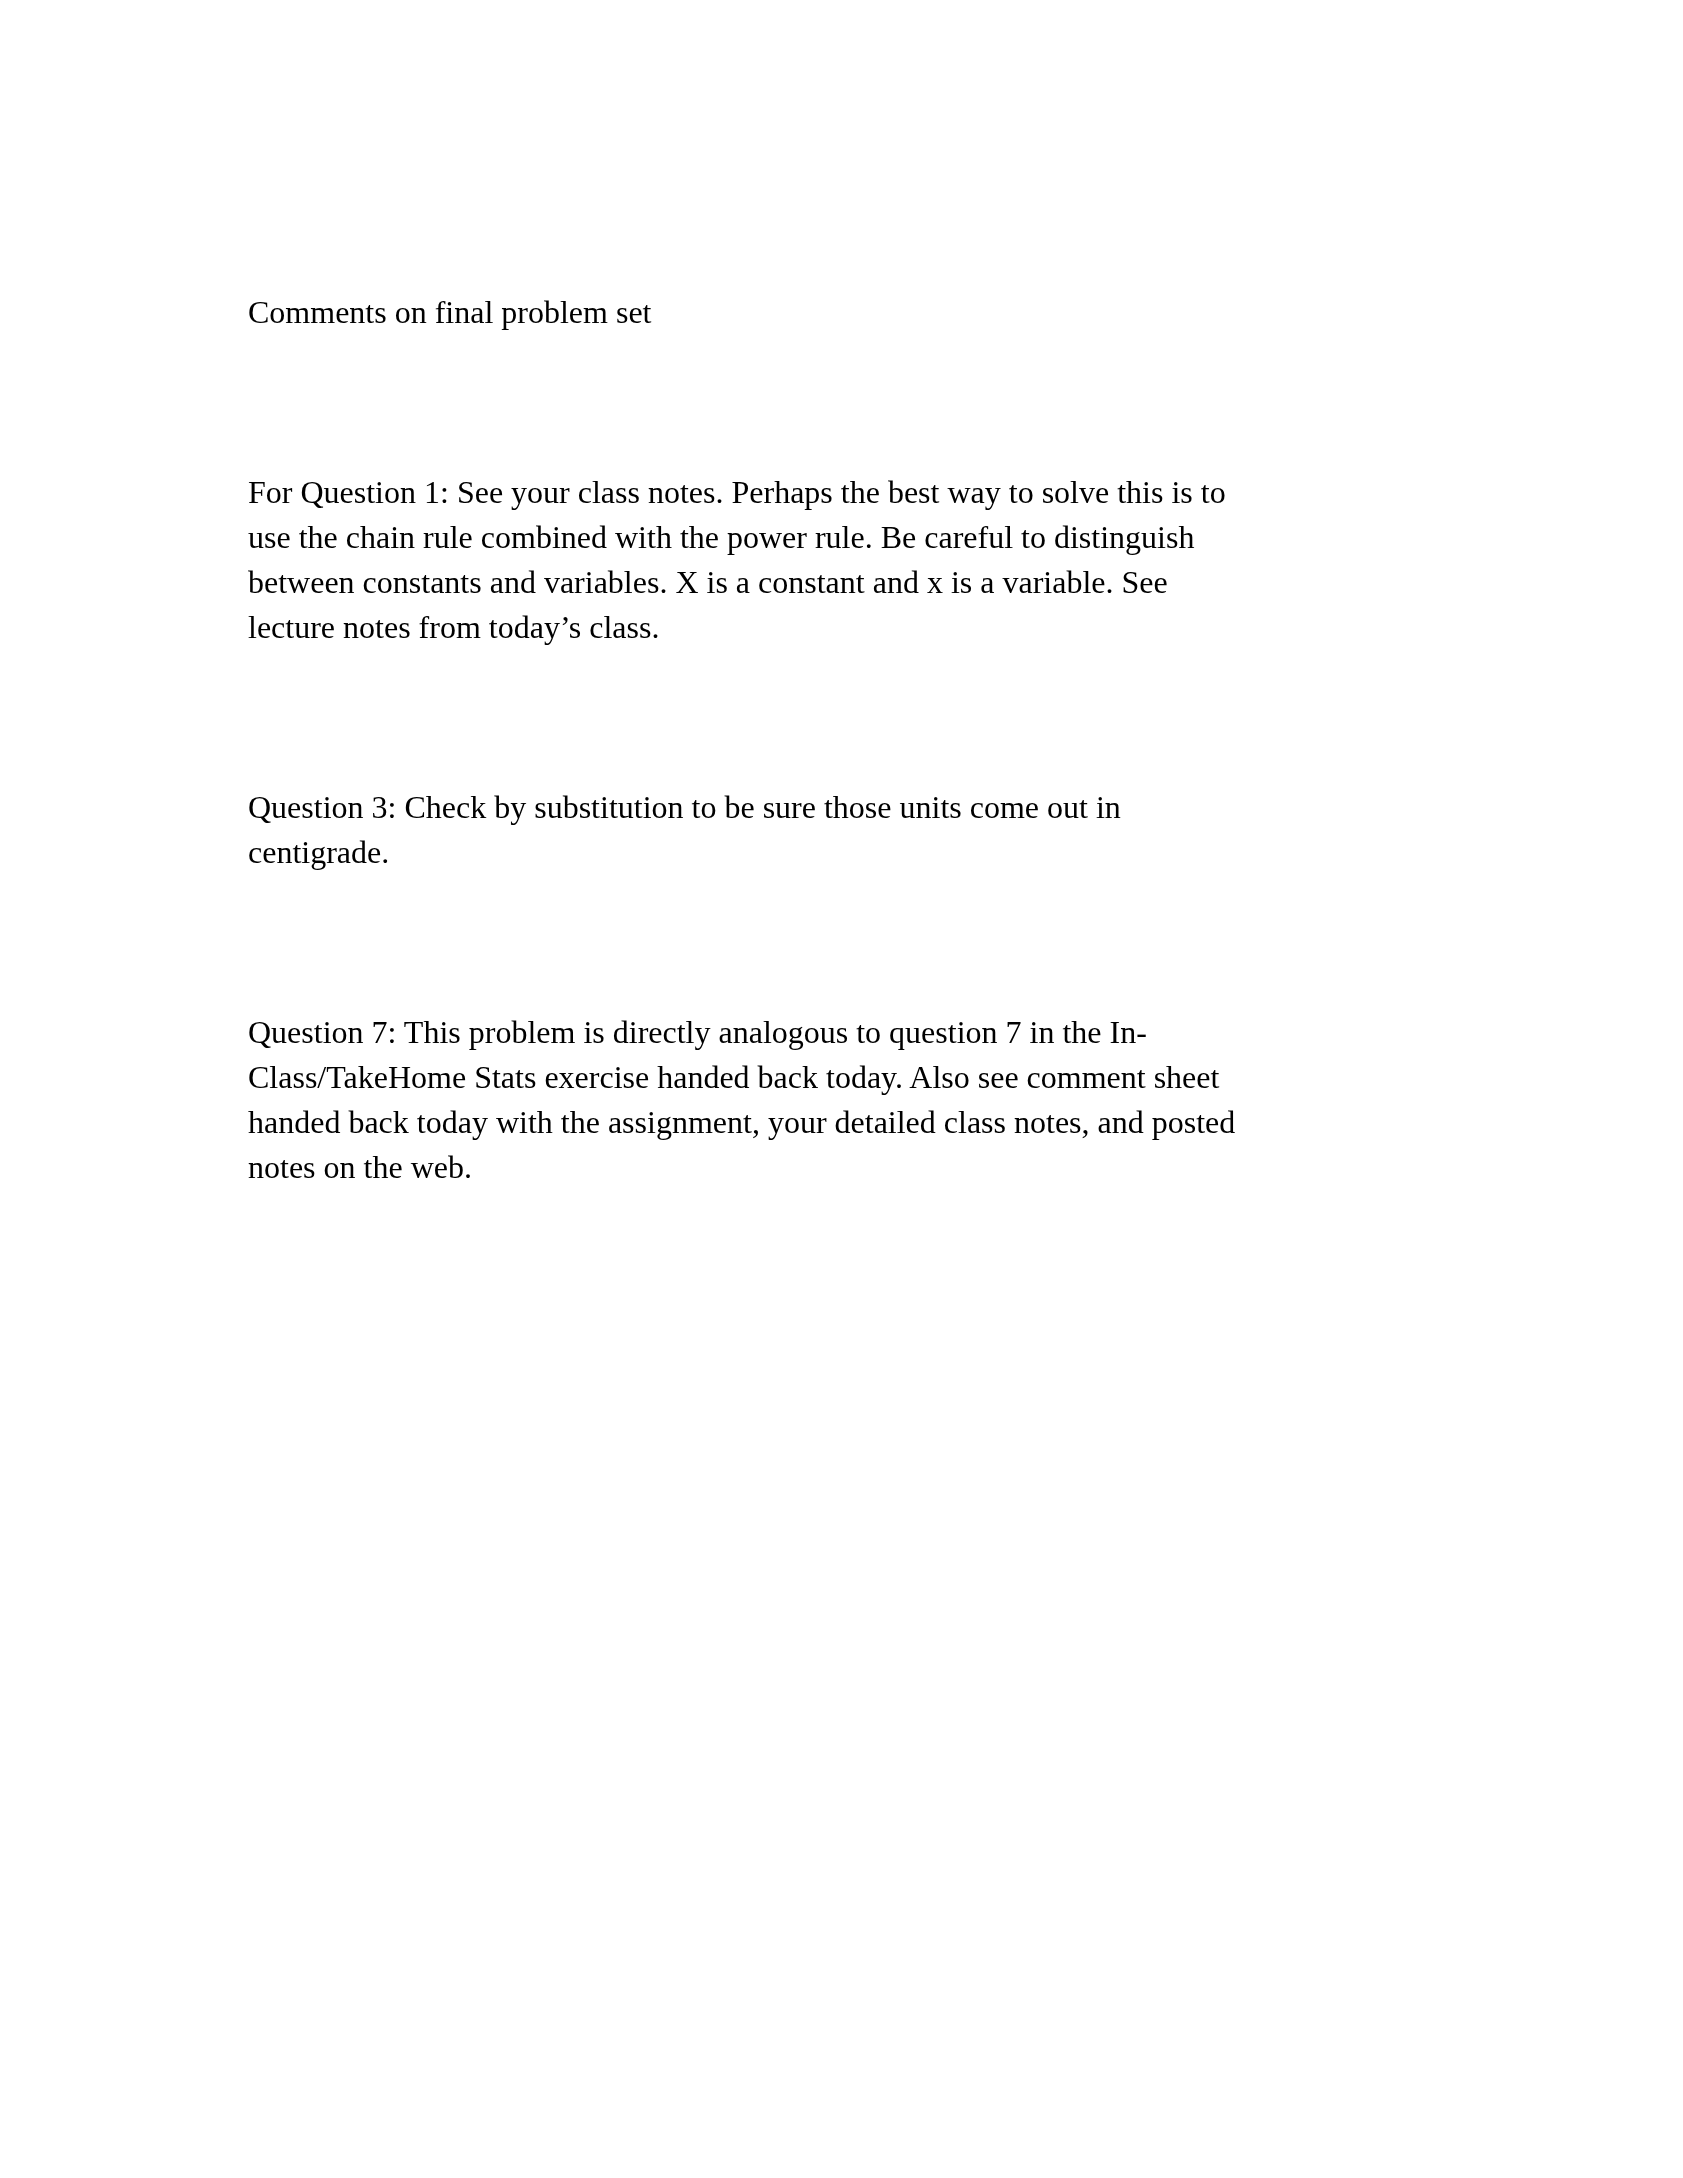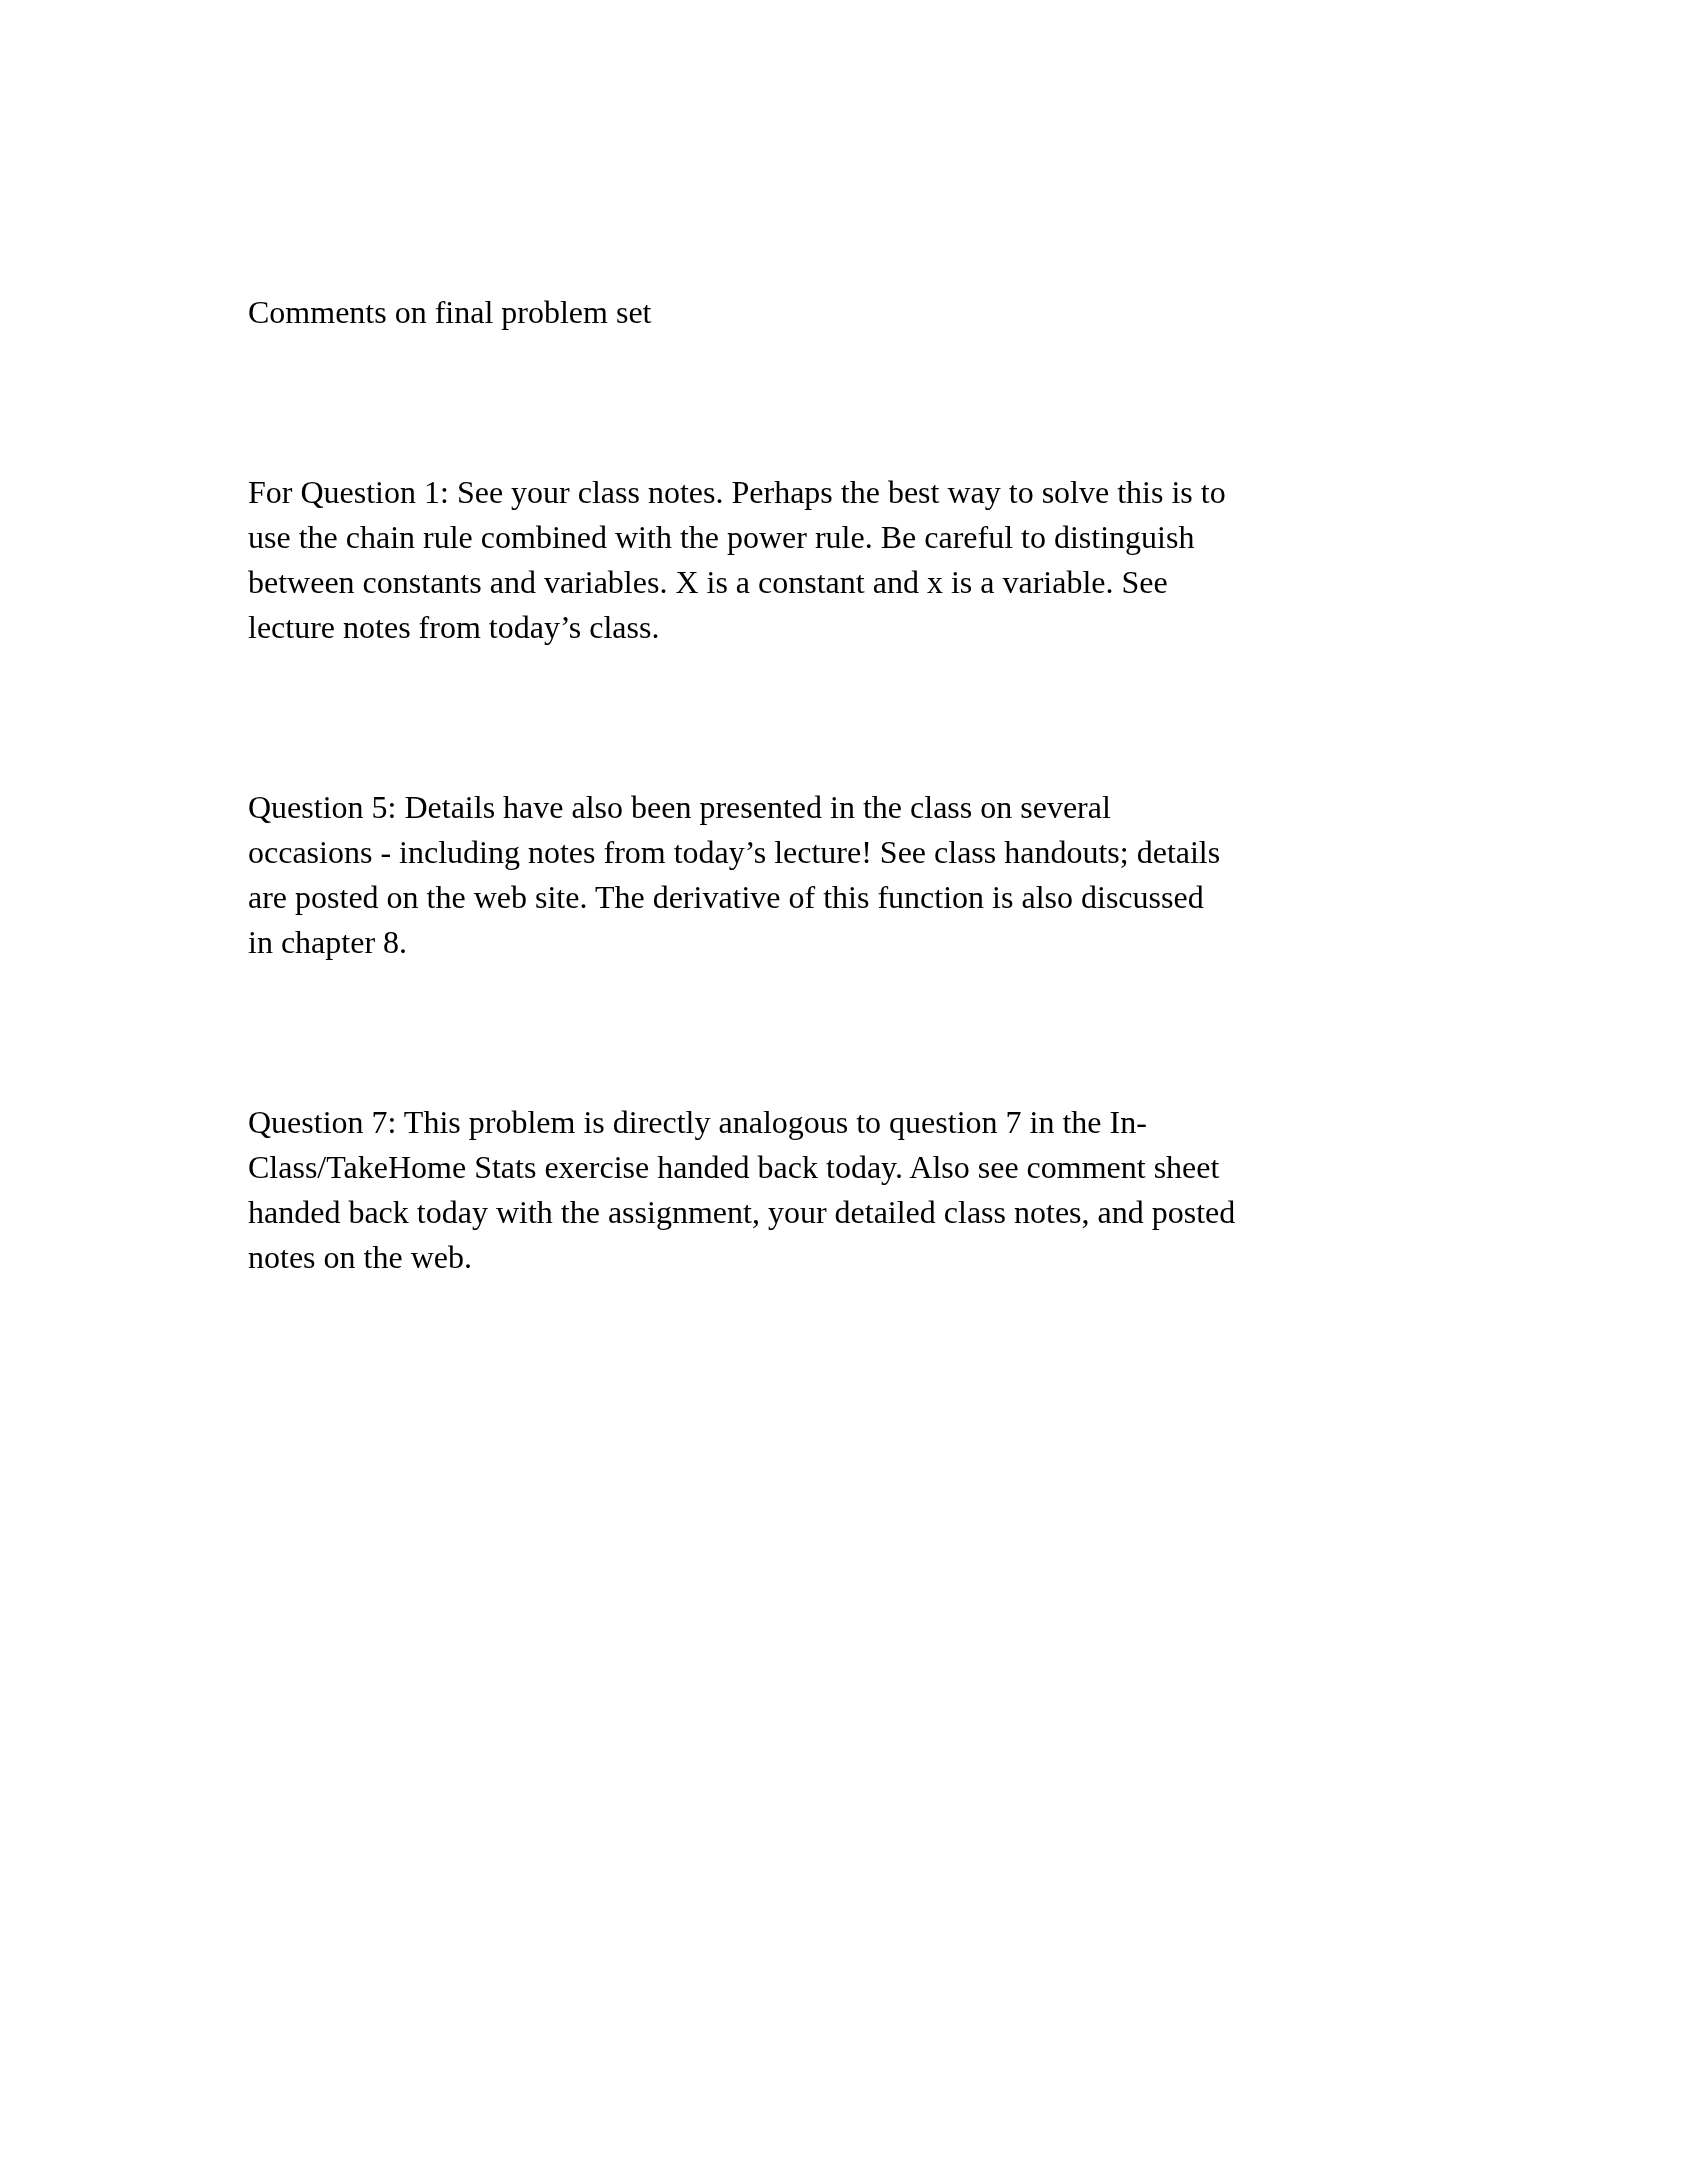--- a/index.html
+++ b/index.html
@@ -34,24 +34,22 @@
 </head>
 <body>
 
 <div class="page">
   <div class="doc-body">
     <p>Comments on final problem set</p>
     <p>For Question 1: See your class notes. Perhaps the best way to solve this is to
 use the chain rule combined with the power rule. Be careful to distinguish
 between constants and variables. X is a constant and x is a variable. See
 lecture notes from today’s class.</p>
-    <p>Question 5: Details have also been presented in the class on several
-occasions - including notes from today’s lecture! See class handouts; details
-are posted on the web site. The derivative of this function is also discussed
-in chapter 8.</p>
+    <p>Question 3: Check by substitution to be sure those units come out in
+centigrade.</p>
     <p>Question 7: This problem is directly analogous to question 7 in the In-
 Class/TakeHome Stats exercise handed back today. Also see comment sheet
 handed back today with the assignment, your detailed class notes, and posted
 notes on the web.</p>
     
     
   </div>
 </div>
 
 

